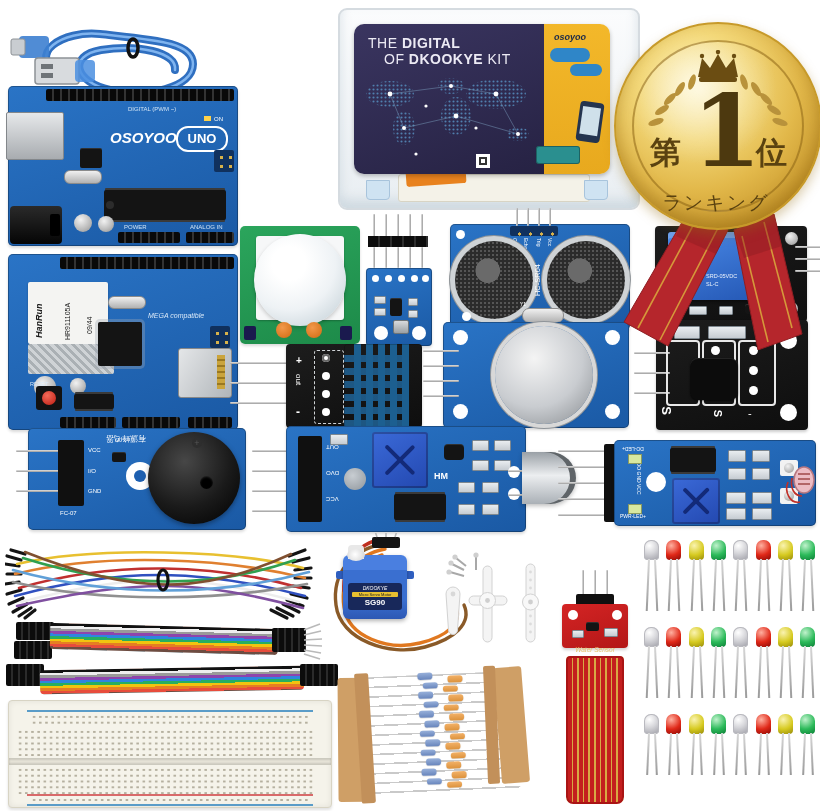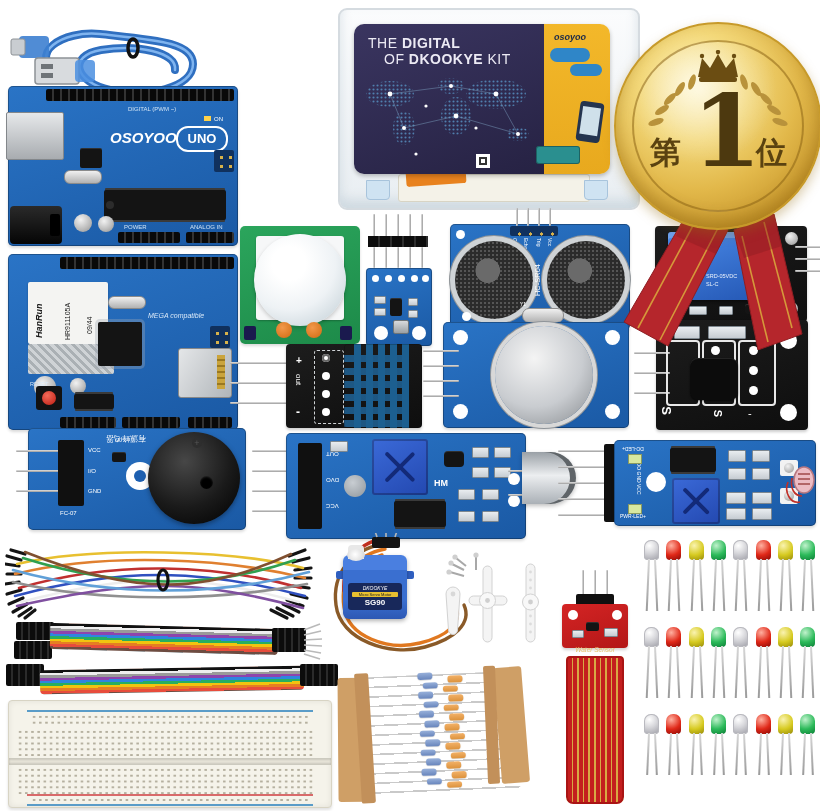--- a/index.html
+++ b/index.html
@@ -347,21 +347,21 @@
       <div class="abs" style="left:52px;top:44px;width:13px;height:13px;border-radius:50%;background:#000;box-shadow:inset 0 1px 2px rgba(255,255,255,.15)"></div>
       <div class="abs" style="left:44px;top:6px;width:10px;height:10px;border-radius:50%;background:#2e2e2e;color:#555;font-size:9px;line-height:10px;text-align:center">+</div>
     </div>
   </div>
 
   <div class="abs" style="left:252px;top:426px;width:326px;height:114px">
     <div class="pin-h" style="left:0;top:24px;width:52px"></div>
     <div class="pin-h" style="left:0;top:44px;width:52px"></div>
     <div class="pin-h" style="left:0;top:64px;width:52px"></div>
     <div class="pin-h" style="left:0;top:84px;width:52px"></div>
-    <div class="abs pcb-blue" style="left:34px;top:7px;width:240px;height:106px">
+    <div class="abs pcb-blue" style="left:34px;top:0;width:240px;height:106px">
       <div class="abs" style="left:12px;top:10px;width:24px;height:86px;background:#101010;border-radius:2px"></div>
       <div class="abs silk" style="left:40px;top:18px;font-size:6px;transform:rotate(180deg)">OUT</div>
       <div class="abs silk" style="left:40px;top:44px;font-size:6px;transform:rotate(180deg)">DVO</div>
       <div class="abs silk" style="left:40px;top:70px;font-size:6px;transform:rotate(180deg)">VCC</div>
       <div class="smd" style="left:44px;top:8px;width:16px;height:9px"></div>
       <div class="abs" style="left:58px;top:42px;width:22px;height:22px;border-radius:50%;background:radial-gradient(circle at 40% 35%,#c8cdd2,#8f969c)"></div>
       <div class="pot" style="left:86px;top:6px;width:56px;height:56px"></div>
       <div class="abs silk" style="left:148px;top:46px;font-size:9px;font-weight:bold">HM</div>
       <div class="abs ic" style="left:108px;top:68px;width:52px;height:26px;box-shadow:0 -3px 0 -1px #3a3a3a,0 3px 0 -1px #3a3a3a"></div>
       <div class="abs ic" style="left:158px;top:18px;width:20px;height:16px;border-radius:4px"></div>
@@ -768,16 +768,17 @@
           <ellipse cx="144" cy="46" rx="8" ry="3.2" transform="rotate(32 144 46)"></ellipse>
           <ellipse cx="136" cy="35" rx="8" ry="3.2" transform="rotate(45 136 35)"></ellipse>
           <ellipse cx="126" cy="25" rx="8" ry="3.2" transform="rotate(58 126 25)"></ellipse>
           <ellipse cx="114" cy="18" rx="8" ry="3.2" transform="rotate(72 114 18)"></ellipse>
         </g>
       </svg>
       <div class="abs" style="left:34px;top:108px;font-size:31px;font-weight:bold;color:#5a4210">第</div>
       <div class="abs" style="left:76px;top:52px;font-size:100px;font-weight:bold;color:#4d390f;
            font-family:'DejaVu Serif',serif;line-height:1.1">1</div>
       <div class="abs" style="left:140px;top:108px;font-size:31px;font-weight:bold;color:#5a4210">位</div>
+      <div class="abs" style="left:20px;top:166px;width:160px;text-align:center;font-size:19px;letter-spacing:2px;color:#5a4210">ランキング</div>
     </div>
   </div>
 
 </div>
 
 </body></html>

